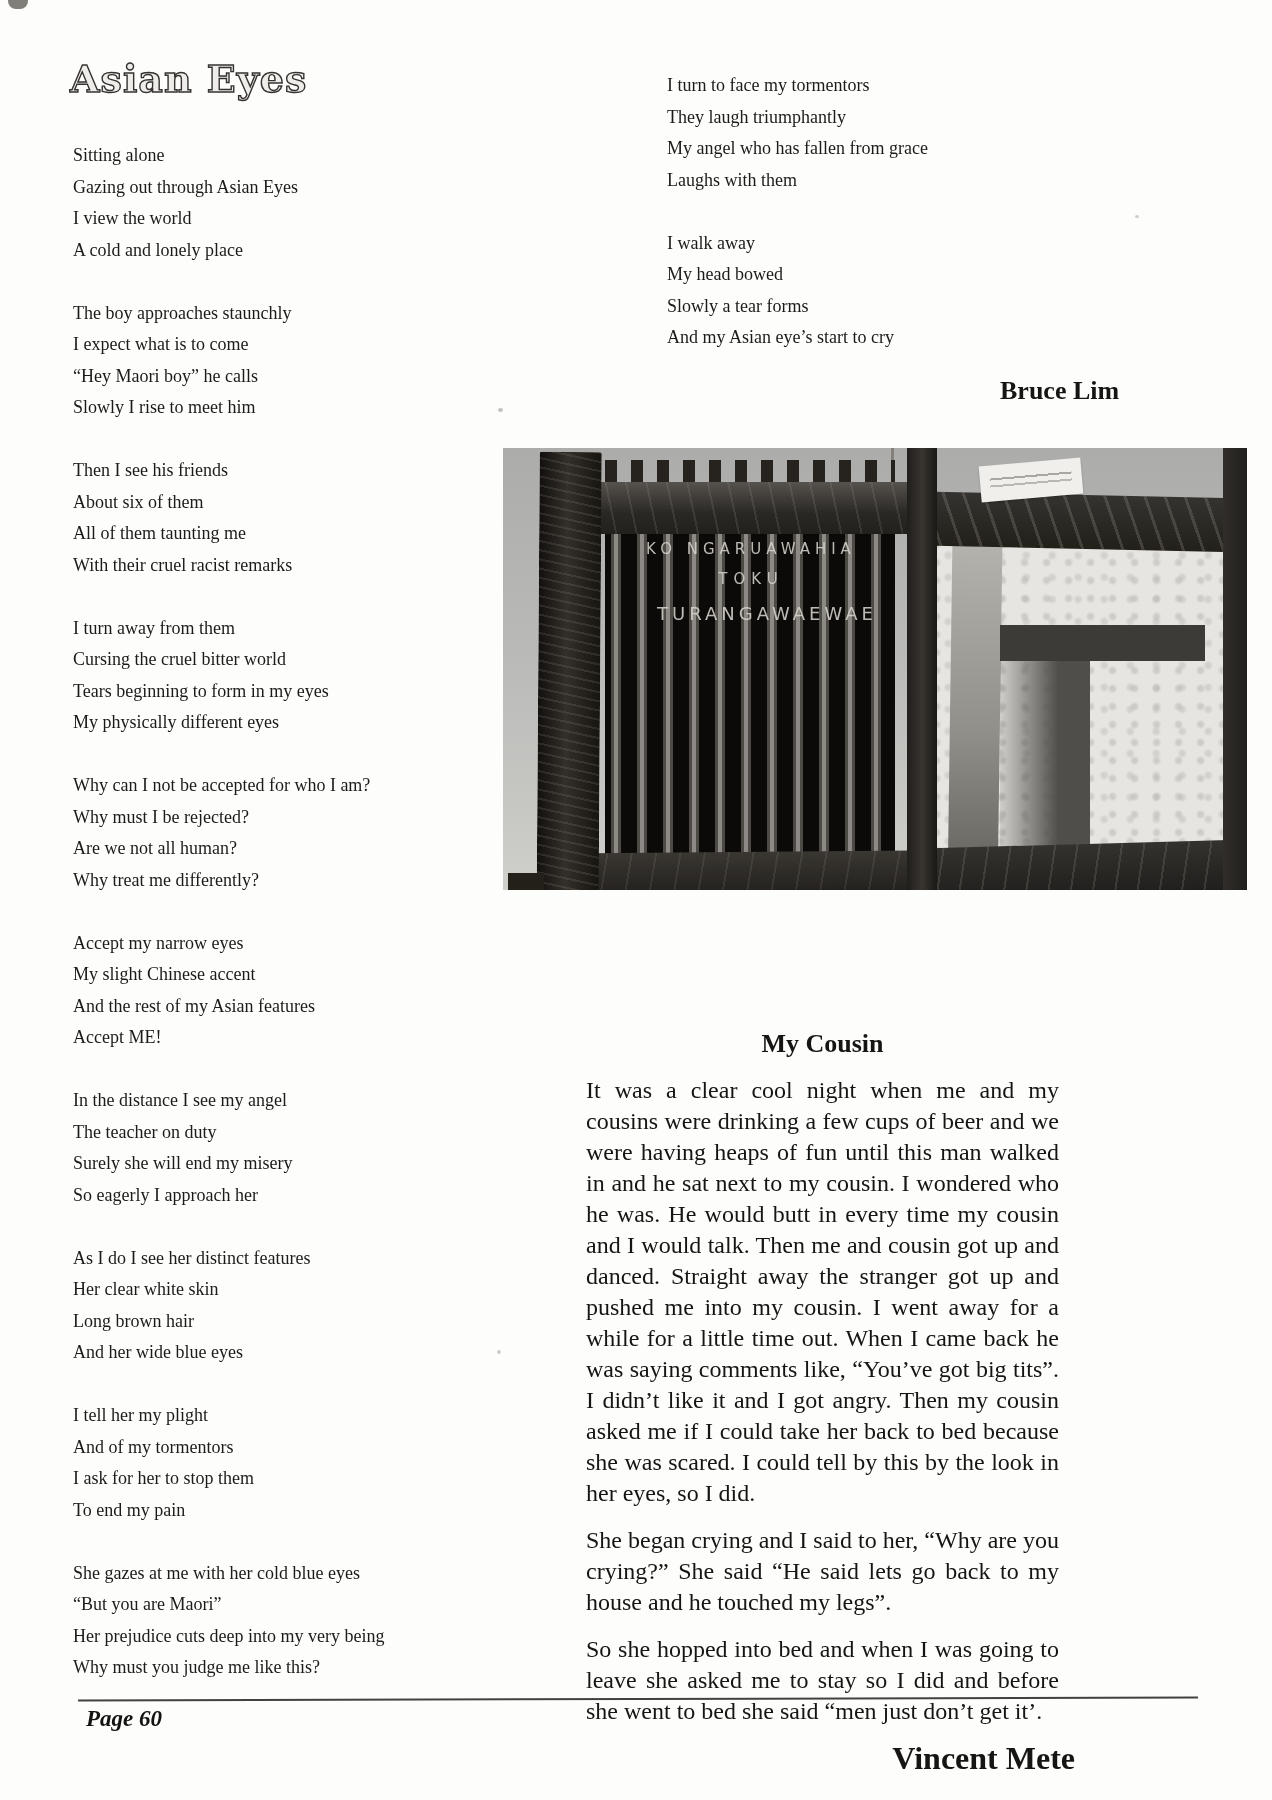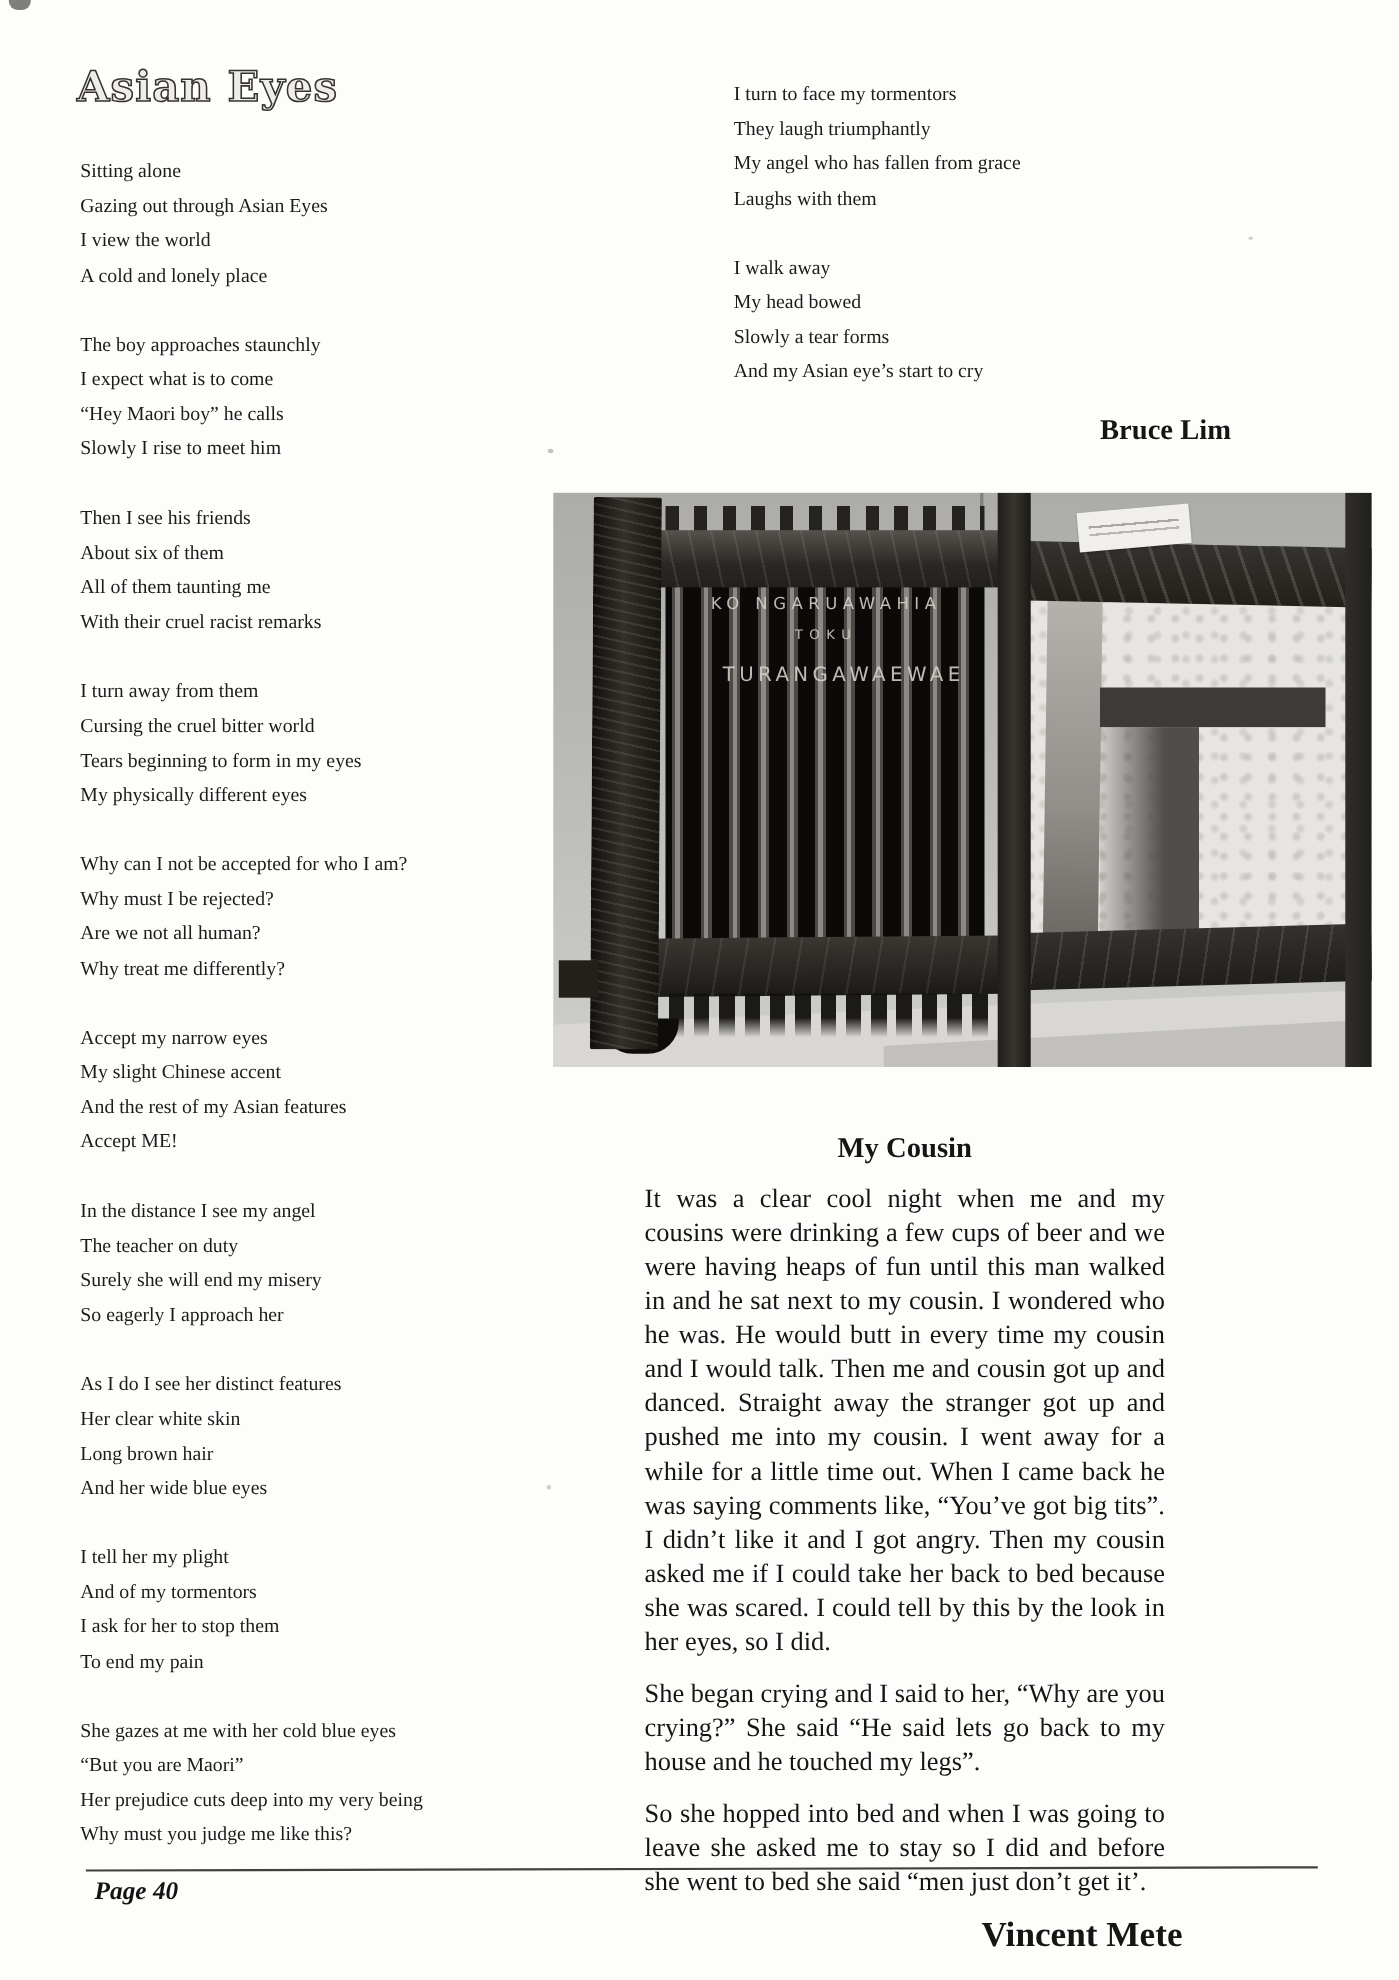--- a/index.html
+++ b/index.html
@@ -17,38 +17,38 @@
   }
   .col-left{position:absolute;left:73px;top:140px;width:530px;}
   .col-right{position:absolute;left:667px;top:70px;width:500px;}
   .stanza{
     font-size:18px;line-height:31.5px;white-space:pre-line;
     margin:0 0 31.5px 0;color:#1c1b19;
   }
   .author-lim{position:absolute;left:1000px;top:376px;font-size:26px;font-weight:bold;color:#161514;}
   
   .photo{
-    position:absolute;left:503px;top:448px;width:744px;height:522px;overflow:hidden;margin:0;
+    position:absolute;left:503px;top:448px;width:744px;height:442px;overflow:hidden;margin:0;
     background:linear-gradient(180deg,#acacaa 0%,#b9b9b7 45%,#c6c6c3 80%,#cfcfcc 100%);
   }
   .photo div{position:absolute;}
   .ph-floor1{left:0;top:452px;width:744px;height:70px;background:#d8d7d3;
     clip-path:polygon(0 45%,58% 18%,100% 0,100% 100%,0 100%);}
   .ph-floor2{left:300px;top:474px;width:444px;height:48px;background:#c1c0bd;
     clip-path:polygon(0 60%,100% 10%,100% 100%,0 100%);}
   .ph-string{left:388px;top:0;width:3px;height:52px;background:#84817d;}
   .ph-stubs{left:102px;top:12px;width:290px;height:26px;
     background:repeating-linear-gradient(90deg,#26231f 0 12px,rgba(0,0,0,0) 12px 26px);}
   .ph-sticks{left:102px;top:78px;width:290px;height:334px;
     background:repeating-linear-gradient(90deg,
       #0b0a09 0 6px,#4d4945 6px 9px,#8d8984 9px 13px,#4d4945 13px 16px,#0b0a09 16px 26px);}
   .ph-panel-text{left:102px;width:292px;text-align:center;
     font-family:"DejaVu Sans",sans-serif;color:#d6d3cc;opacity:.88;}
   .ph-line1{top:92px;font-size:15px;letter-spacing:5px;}
-  .ph-line2{top:122px;font-size:12px;letter-spacing:6px;}
+  .ph-line2{top:122px;font-size:15px;letter-spacing:6px;}
   .ph-line3{top:155px;font-size:18px;letter-spacing:4px;padding-left:16px;}
   .ph-rail-top-left{left:94px;top:34px;width:316px;height:52px;
     background:
       repeating-linear-gradient(78deg,rgba(0,0,0,0) 0 18px,rgba(150,145,138,.18) 18px 20px),
       linear-gradient(180deg,#56524d,#2a2825 60%,#21201d);}
   .ph-rail-bottom-left{left:57px;top:404px;width:353px;height:53px;transform:rotate(-.5deg);
     background:
       repeating-linear-gradient(100deg,rgba(0,0,0,0) 0 22px,rgba(150,145,138,.15) 22px 24px),
       linear-gradient(180deg,#3a3732,#1c1a18);}
   .ph-tips{left:102px;top:455px;width:300px;height:40px;
@@ -195,20 +195,20 @@
 
   <div class="story">
     <h2 class="story-title">My Cousin</h2>
     <p>It was a clear cool night when me and my cousins were drinking a few cups of beer and we were having heaps of fun until this man walked in and he sat next to my cousin. I wondered who he was. He would butt in every time my cousin and I would talk. Then me and cousin got up and danced. Straight away the stranger got up and pushed me into my cousin. I went away for a while for a little time out. When I came back he was saying comments like, “You’ve got big tits”. I didn’t like it and I got angry. Then my cousin asked me if I could take her back to bed because she was scared. I could tell by this by the look in her eyes, so I did.</p>
     <p>She began crying and I said to her, “Why are you crying?” She said “He said lets go back to my house and he touched my legs”.</p>
     <p>So she hopped into bed and when I was going to leave she asked me to stay so I did and before she went to bed she said “men just don’t get it’.</p>
     <div class="story-author">Vincent Mete</div>
   </div>
 
   <div class="rule"></div>
-  <div class="page-num">Page 40</div>
+  <div class="page-num">Page 60</div>
 
   <div class="smudge-tl"></div>
   <div class="speck speck-a"></div>
   <div class="speck speck-b"></div>
   <div class="speck speck-c"></div>
 
 </div>
 
 </body></html>

